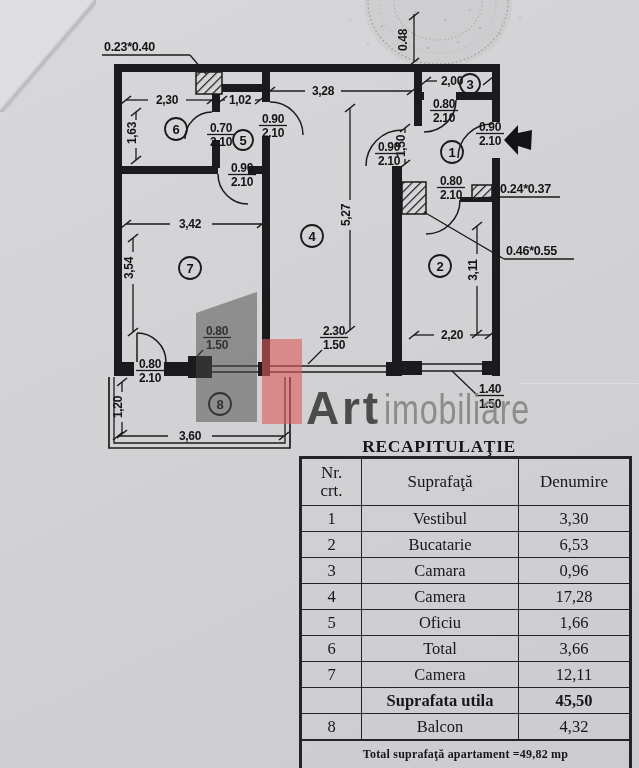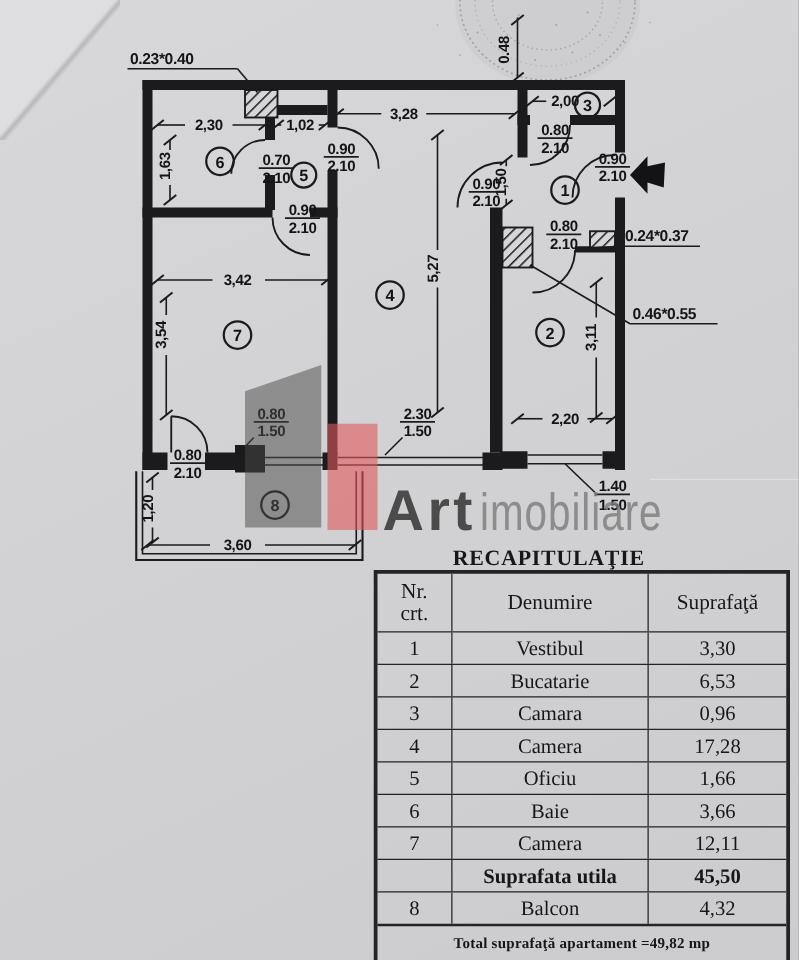--- a/index.html
+++ b/index.html
@@ -325,22 +325,22 @@
       <text class="wmL" x="384" y="424" textLength="146" lengthAdjust="spacingAndGlyphs">imobiliare</text>
     </g>
   </svg>
 
   <div class="title">RECAPITULAŢIE</div>
 
   <div class="tbl">
     <div class="trow hrow">
       <div class="tc">Nr.
 crt.</div>
+      <div class="tc">Suprafaţă</div>
       <div class="tc">Denumire</div>
-      <div class="tc">Suprafaţă</div>
     </div>
     <div class="trow">
       <div class="tc">1</div>
       <div class="tc">Vestibul</div>
       <div class="tc">3,30</div>
     </div>
     <div class="trow">
       <div class="tc">2</div>
       <div class="tc">Bucatarie</div>
       <div class="tc">6,53</div>
@@ -355,21 +355,21 @@
       <div class="tc">Camera</div>
       <div class="tc">17,28</div>
     </div>
     <div class="trow">
       <div class="tc">5</div>
       <div class="tc">Oficiu</div>
       <div class="tc">1,66</div>
     </div>
     <div class="trow">
       <div class="tc">6</div>
-      <div class="tc">Baie</div>
+      <div class="tc">Total</div>
       <div class="tc">3,66</div>
     </div>
     <div class="trow">
       <div class="tc">7</div>
       <div class="tc">Camera</div>
       <div class="tc">12,11</div>
     </div>
     <div class="trow brow">
       <div class="tc"></div>
       <div class="tc">Suprafata utila</div>

